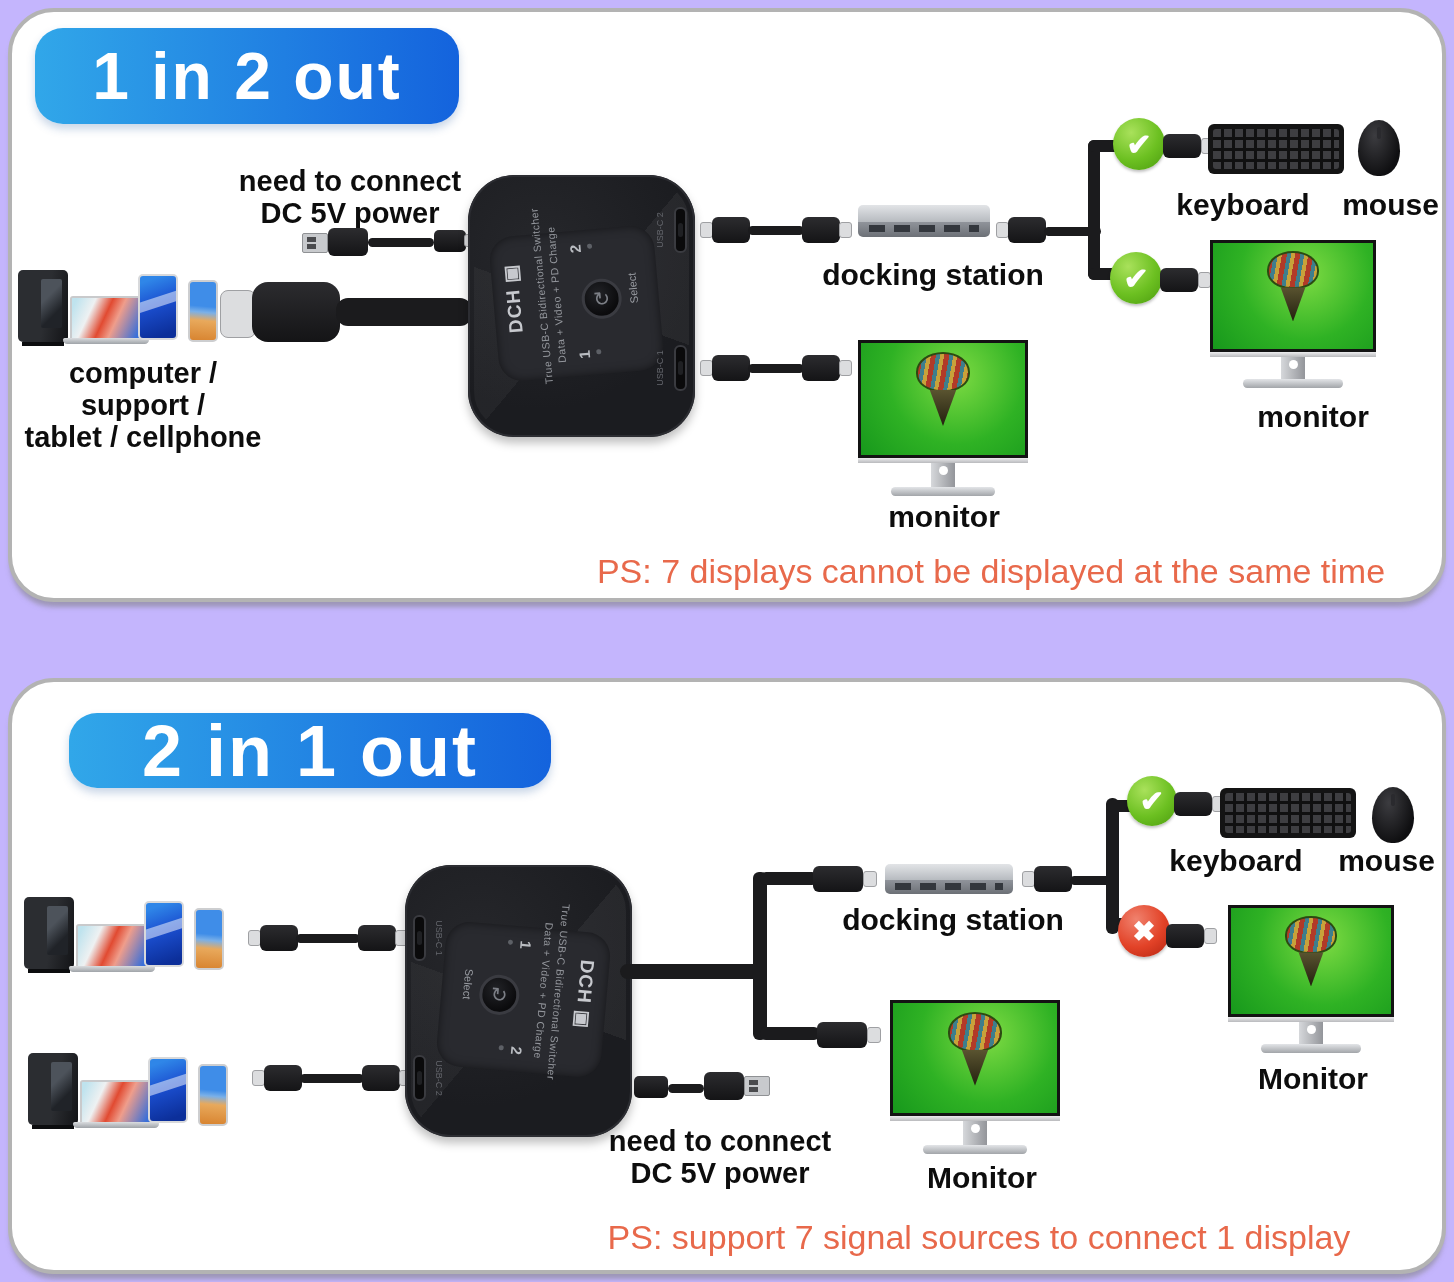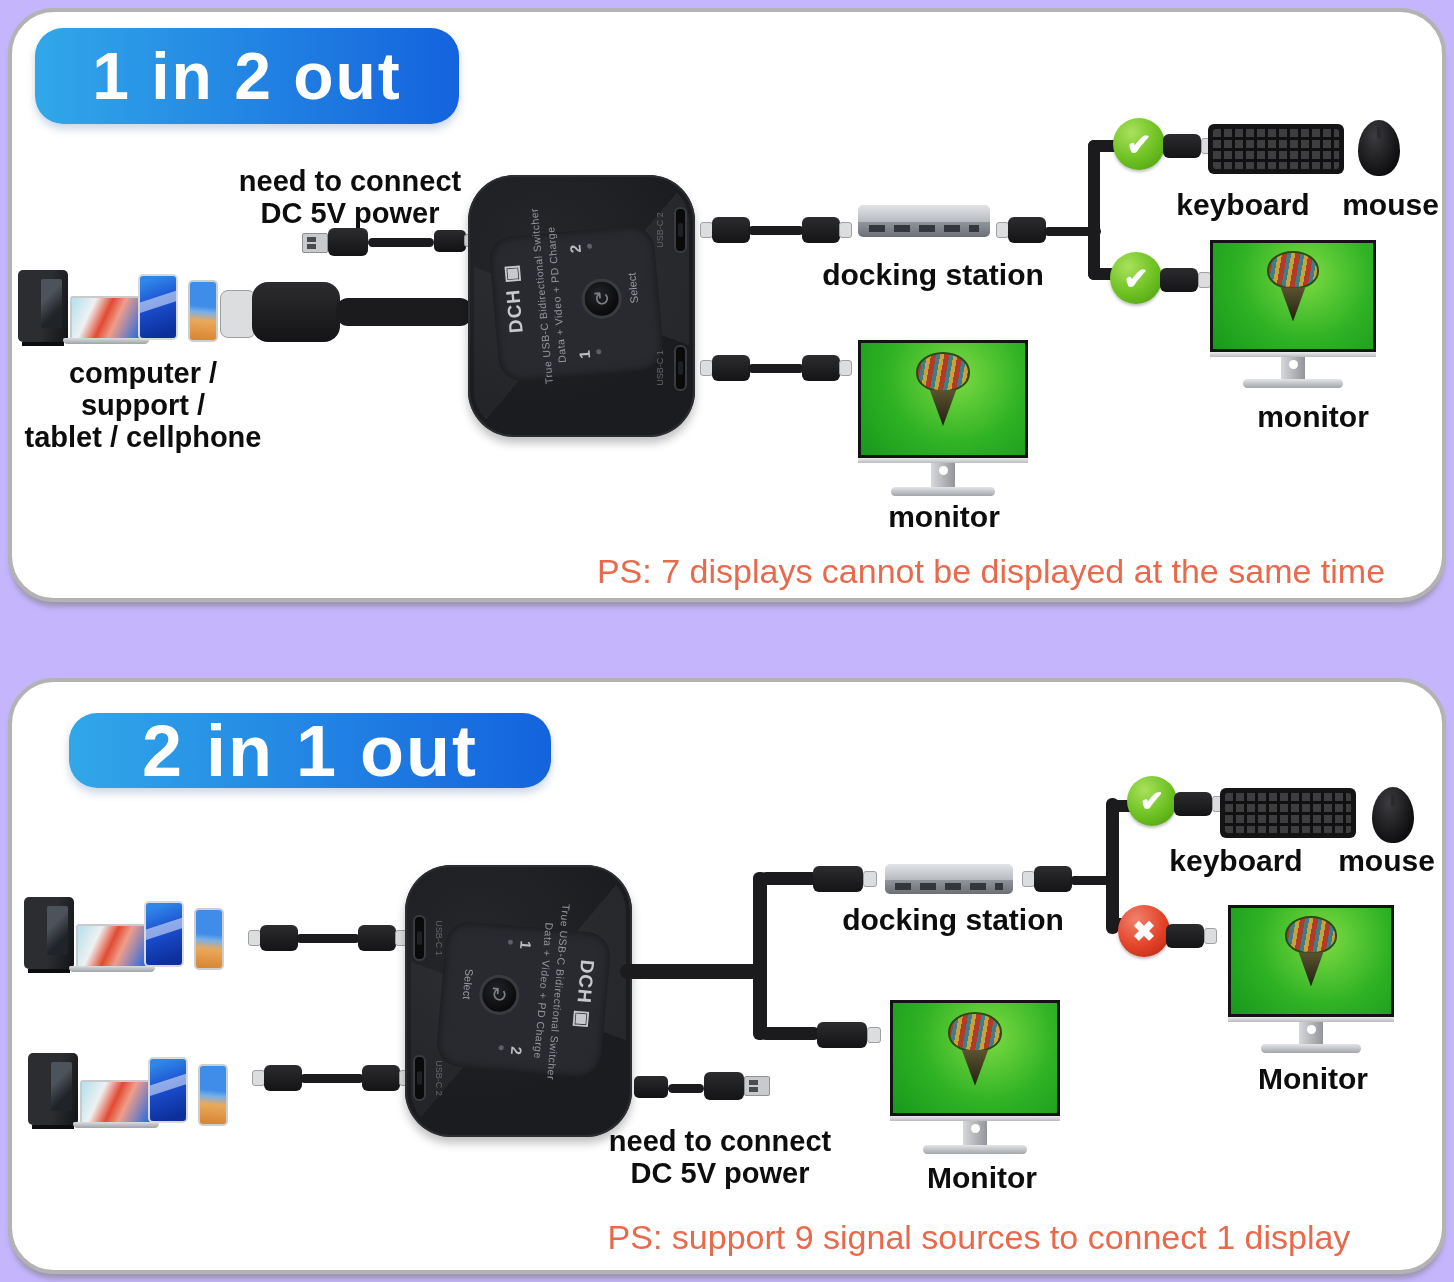--- a/index.html
+++ b/index.html
@@ -384,15 +384,15 @@
       <div class="dcb" style="left:622px;top:394px;width:34px;height:22px;"></div>
       <div class="wire" style="left:656px;top:402px;width:36px;height:9px;"></div>
       <div class="pbody" style="left:692px;top:390px;width:40px;height:28px;"></div>
       <div class="usba-metal" style="left:732px;top:394px;width:26px;height:20px;"></div>
     </div>
     <div class="lbl two" style="left:574px;top:444px;width:268px;">
       <span>need to connect</span><br>
       <span>DC 5V power</span>
     </div>
 
-    <div class="ps" style="left:542px;top:536px;width:850px;">PS: support 9 signal sources to connect 1 display</div>
+    <div class="ps" style="left:542px;top:536px;width:850px;">PS: support 7 signal sources to connect 1 display</div>
   </div>
 </div>
 
 </body></html>

